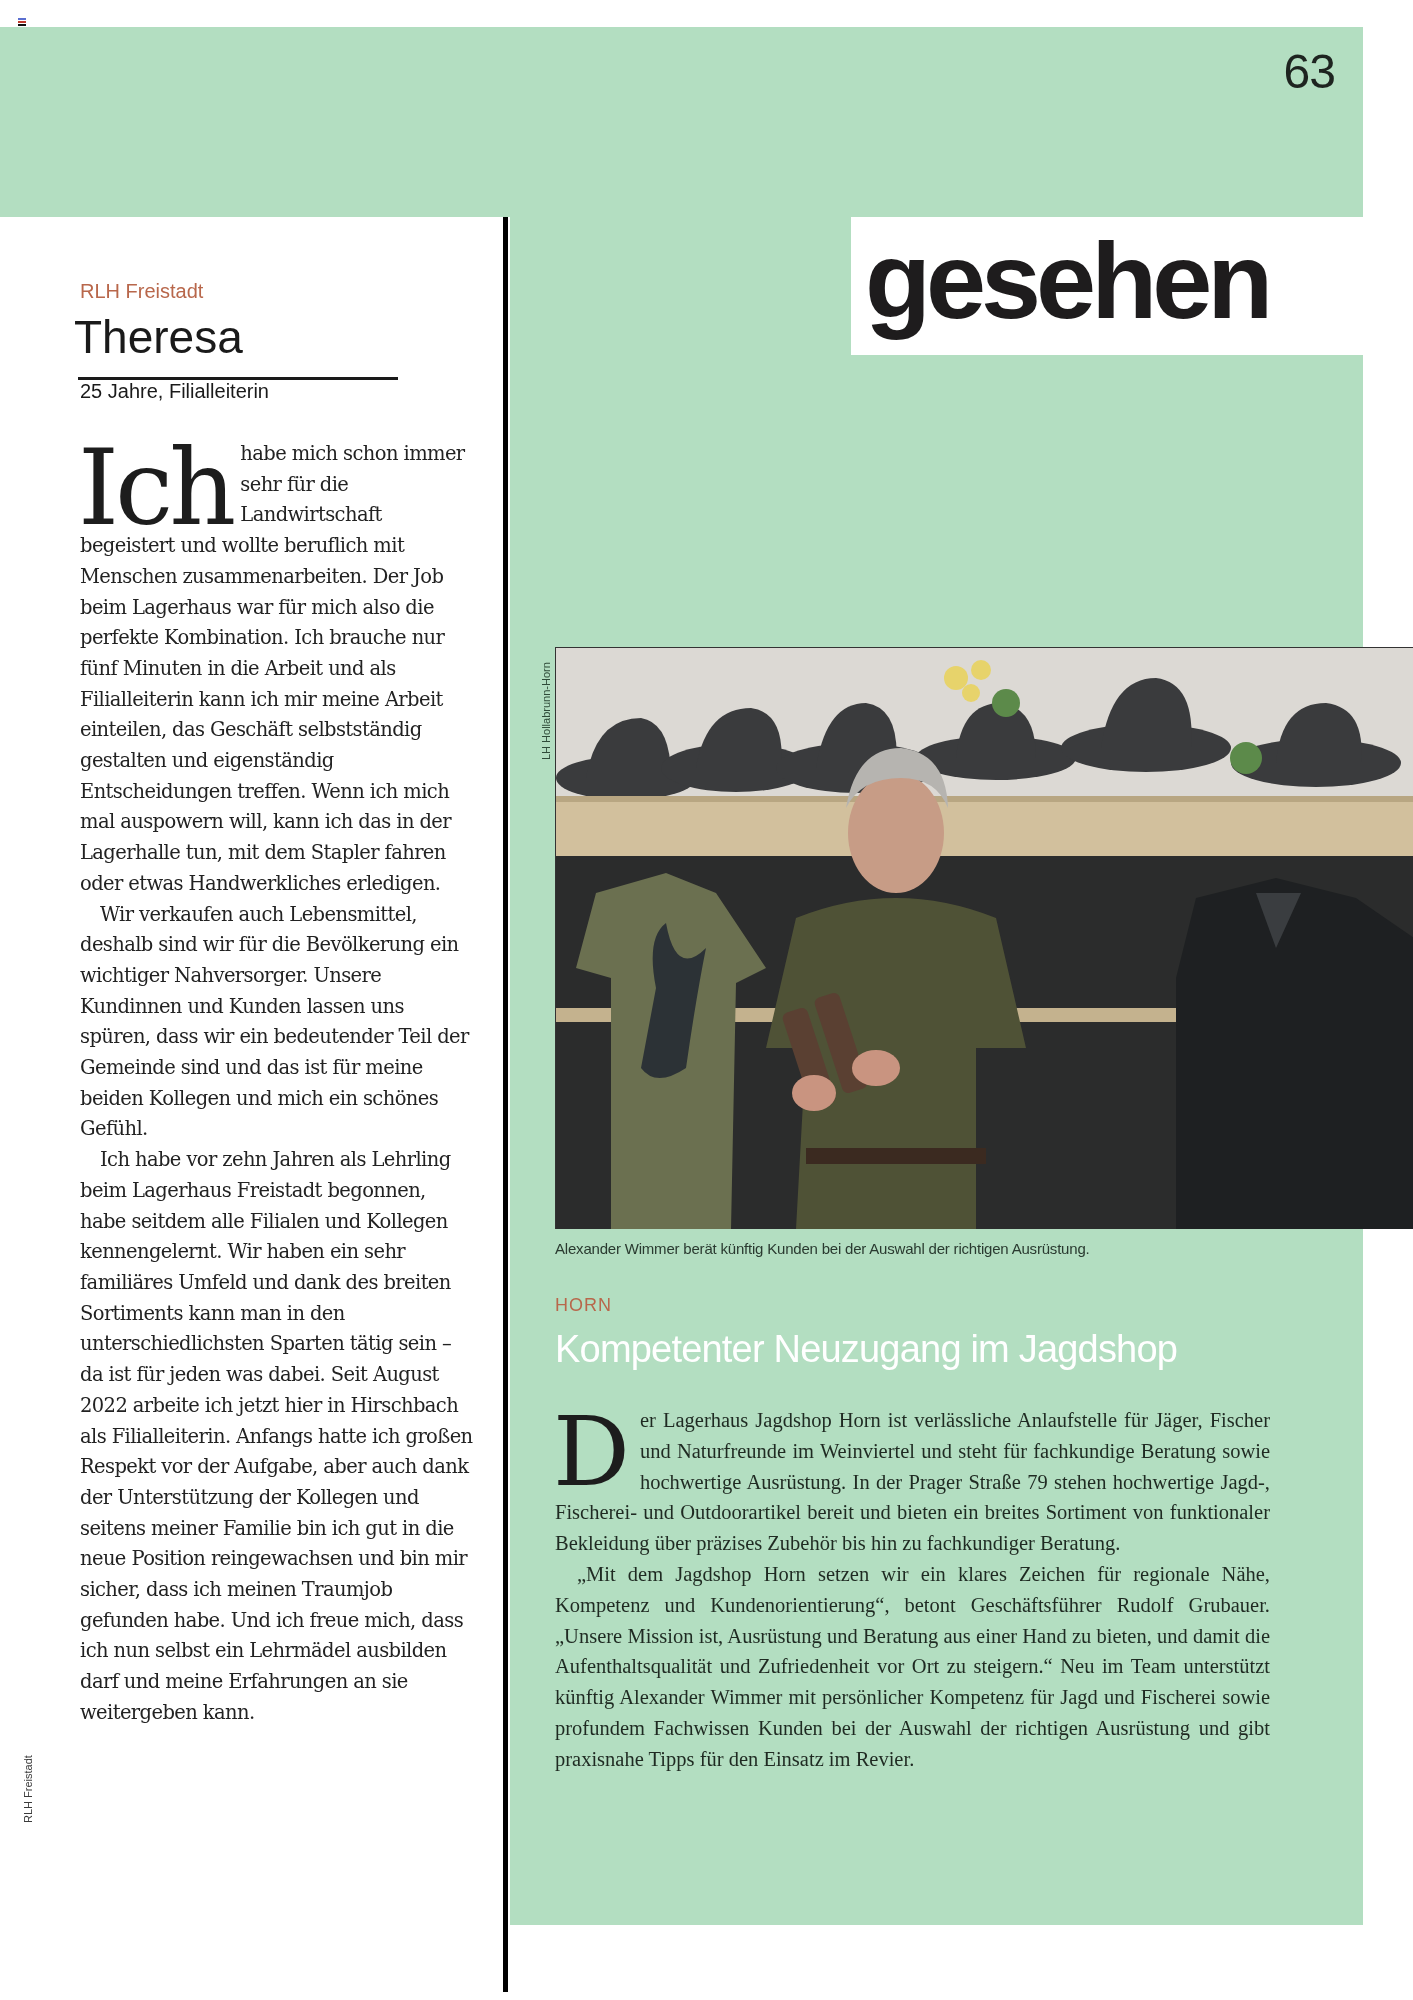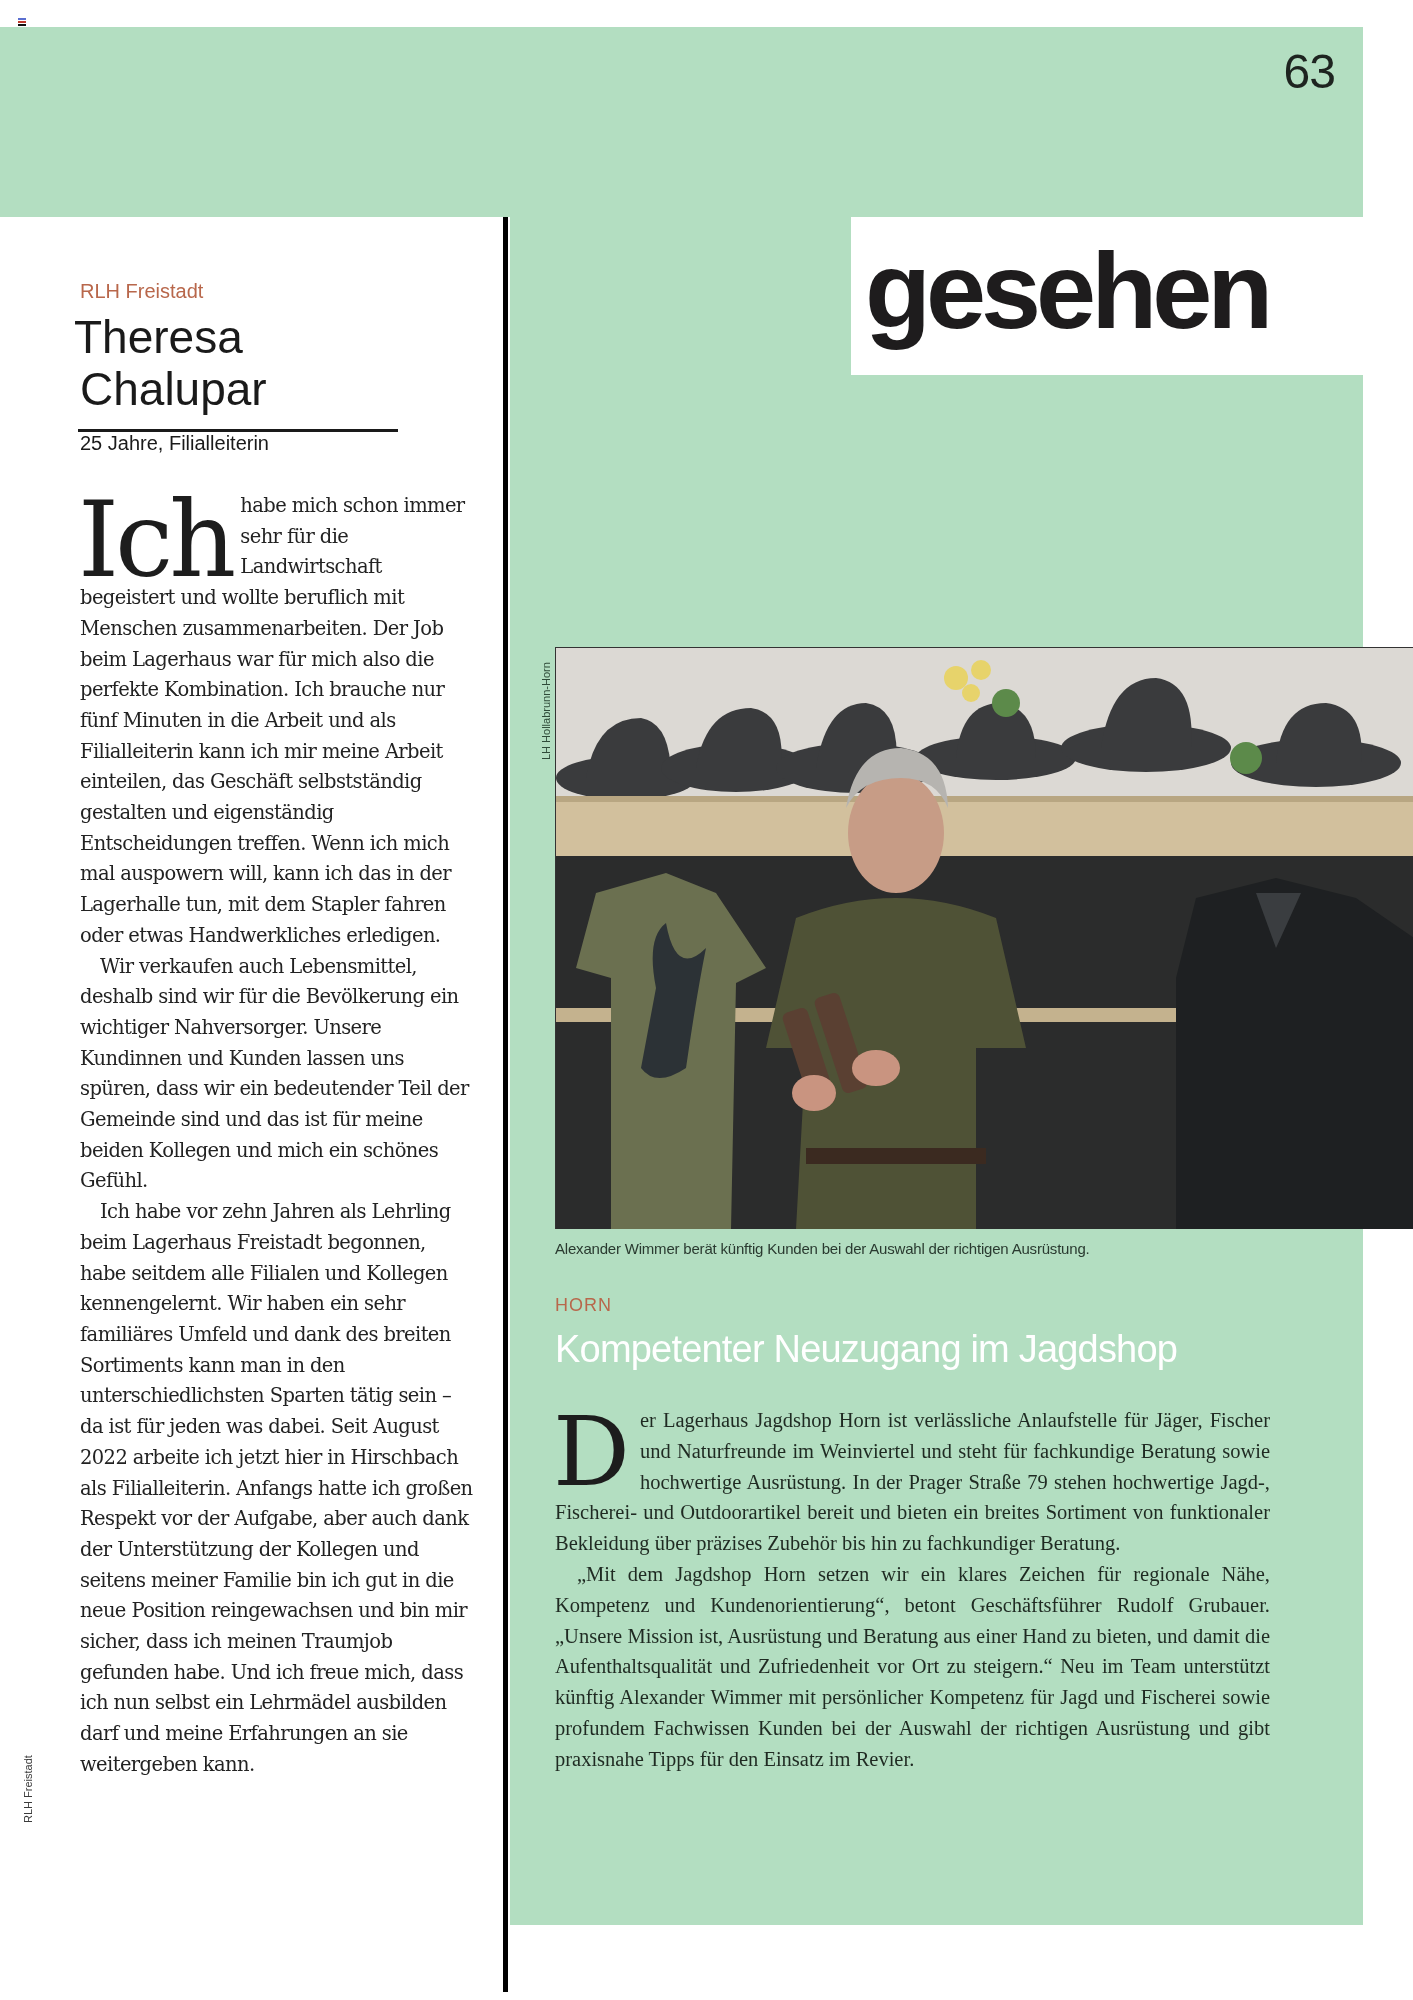--- a/index.html
+++ b/index.html
@@ -13,21 +13,21 @@
   #top-band { left: 0; top: 27px; width: 1363px; height: 190px; }
   #corner-mark { left: 18px; top: 18px; width: 8px; height: 8px; }
   #corner-mark span { display: block; height: 2px; margin-bottom: 1px; }
   #page-number {
     right: 78px; top: 44px; font-size: 48px; font-weight: 500;
     color: #1e2420; letter-spacing: -1px; font-family: "Liberation Sans", sans-serif;
   }
   #right-panel { left: 510px; top: 216px; width: 853px; height: 1709px; }
   #divider-line { left: 503px; top: 217px; width: 5px; height: 1775px; background: #000; }
   #section-title-box {
-    left: 851px; top: 217px; width: 512px; height: 158px; background: #fff;
+    left: 851px; top: 217px; width: 512px; height: 138px; background: #fff;
     display: flex; align-items: center;
   }
   #section-title {
     margin-left: 14px; font-size: 108px; font-weight: bold; color: #1e1c1d;
     letter-spacing: -5px; line-height: 1; font-family: "Liberation Sans", sans-serif;
     margin-top: -10px;
   }
   
   #left-col { left: 80px; top: 280px; width: 395px; }
   .kicker { font-family: "Liberation Sans", sans-serif; color: #b8674b; font-size: 20px; }
@@ -97,21 +97,20 @@
 <div id="divider-line" class="abs"></div>
 
 <div id="section-title-box" class="abs">
   <div id="section-title">gesehen</div>
 </div>
 
 <div id="left-col" class="abs">
   <div class="kicker">RLH Freistadt</div>
   <div id="person-name">
     <div>Theresa</div>
-    <div style="margin-left:6px">Chalupar</div>
   </div>
   <div id="name-rule"></div>
   <div id="person-role">25 Jahre, Filialleiterin</div>
   <div id="left-body" class="serif-body">
     <p><span class="dropcap-ich">Ich</span><span>habe mich schon immer sehr für die Landwirtschaft begeistert und wollte beruflich mit Menschen zusammenarbeiten. Der Job beim Lagerhaus war für mich also die perfekte Kombination. Ich brauche nur fünf Minuten in die Arbeit und als Filialleiterin kann ich mir meine Arbeit einteilen, das Geschäft selbstständig gestalten und eigenständig Entscheidungen treffen. Wenn ich mich mal auspowern will, kann ich das in der Lagerhalle tun, mit dem Stapler fahren oder etwas Handwerkliches erledigen.</span></p>
     <p>Wir verkaufen auch Lebensmittel, deshalb sind wir für die Bevölkerung ein wichtiger Nahversorger. Unsere Kundinnen und Kunden lassen uns spüren, dass wir ein bedeutender Teil der Gemeinde sind und das ist für meine beiden Kollegen und mich ein schönes Gefühl.</p>
     <p>Ich habe vor zehn Jahren als Lehrling beim Lagerhaus Freistadt begonnen, habe seitdem alle Filialen und Kollegen kennengelernt. Wir haben ein sehr familiäres Umfeld und dank des breiten Sortiments kann man in den unterschiedlichsten Sparten tätig sein – da ist für jeden was dabei. Seit August 2022 arbeite ich jetzt hier in Hirschbach als Filialleiterin. Anfangs hatte ich großen Respekt vor der Aufgabe, aber auch dank der Unterstützung der Kollegen und seitens meiner Familie bin ich gut in die neue Position reingewachsen und bin mir sicher, dass ich meinen Traumjob gefunden habe. Und ich freue mich, dass ich nun selbst ein Lehrmädel ausbilden darf und meine Erfahrungen an sie weitergeben kann.</p>
   </div>
 </div>
 

